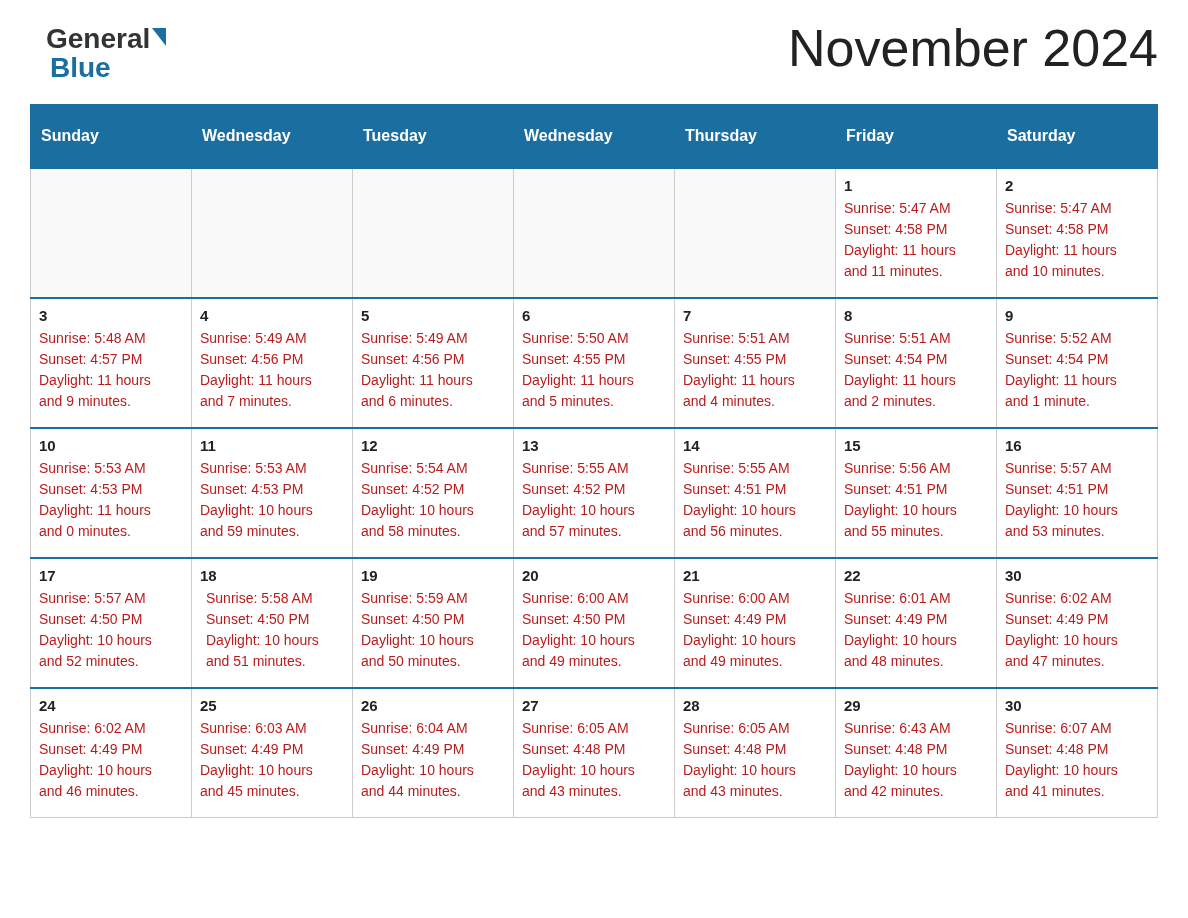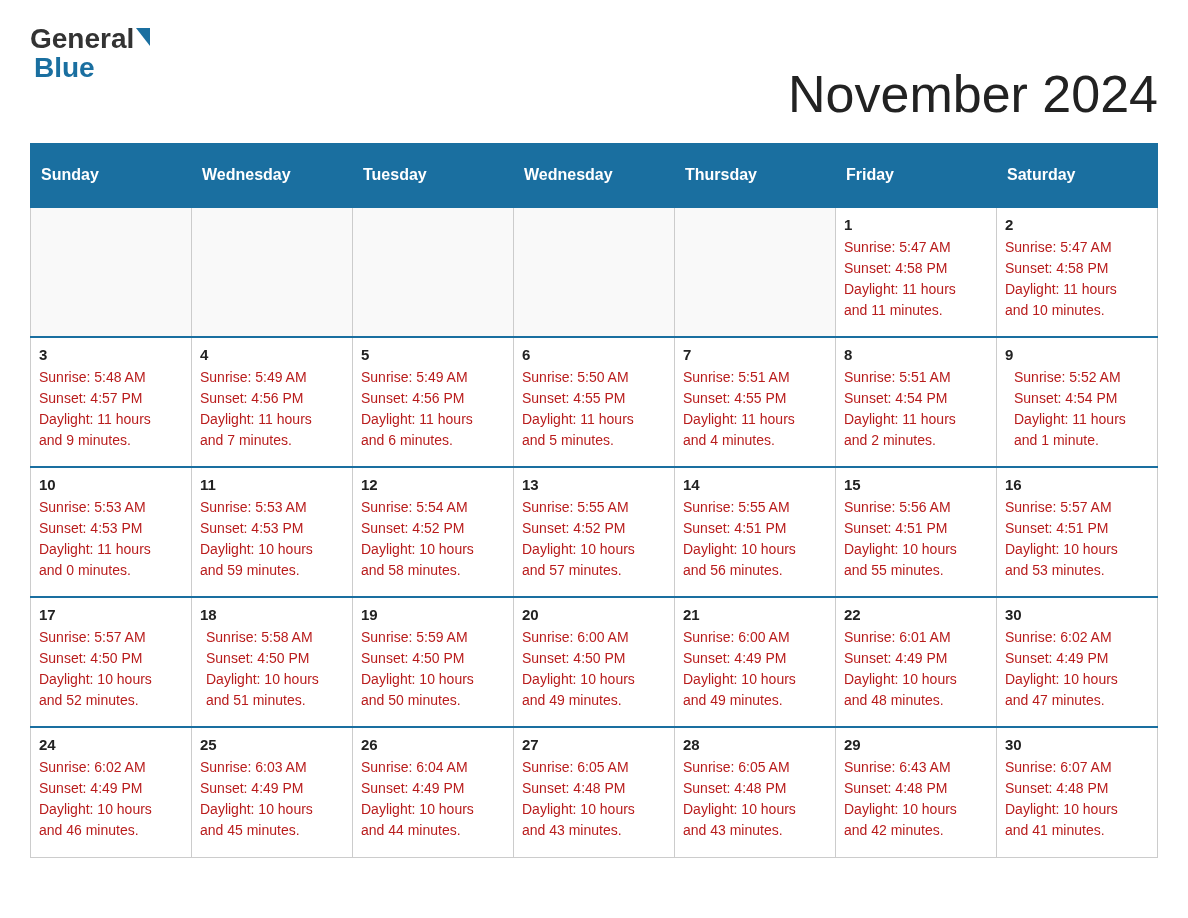--- a/index.html
+++ b/index.html
@@ -14,20 +14,21 @@
       display: flex;
       justify-content: space-between;
       align-items: flex-start;
       margin-bottom: 20px;
     }
     .logo {
       display: flex;
       flex-direction: column;
       align-items: flex-start;
       padding-top: 5px;
+      margin-left: 16px;
     }
     .logo-general {
       font-size: 28px;
       font-weight: bold;
       color: #333;
       line-height: 1;
       display: flex;
       align-items: center;
     }
     .logo-arrow {
@@ -44,21 +45,20 @@
     }
     .logo-blue {
       font-size: 28px;
       font-weight: bold;
       color: #1a6fa0;
       line-height: 1.1;
       margin-left: 4px;
     }
     .title-block {
       text-align: right;
-      margin-top: 46px;
     }
     .month-title {
       font-size: 52px;
       font-weight: 300;
       color: #222;
       line-height: 1.1;
     }
     .subtitle {
       font-size: 24px;
       color: #555;
@@ -194,21 +194,21 @@
         </td>
         <td>
           <div class="day-number">8</div>
           <div class="day-info" style="white-space: pre-line;">Sunrise: 5:51 AM
 Sunset: 4:54 PM
 Daylight: 11 hours
 and 2 minutes.</div>
         </td>
         <td>
           <div class="day-number">9</div>
-          <div class="day-info" style="white-space: pre-line; margin-left: 9px;">Sunrise: 5:52 AM
+          <div class="day-info" style="white-space: pre-line;">Sunrise: 5:52 AM
 Sunset: 4:54 PM
 Daylight: 11 hours
 and 1 minute.</div>
         </td>
       </tr>
       <tr class="week-row">
         <td>
           <div class="day-number">10</div>
           <div class="day-info" style="white-space: pre-line;">Sunrise: 5:53 AM
 Sunset: 4:53 PM

